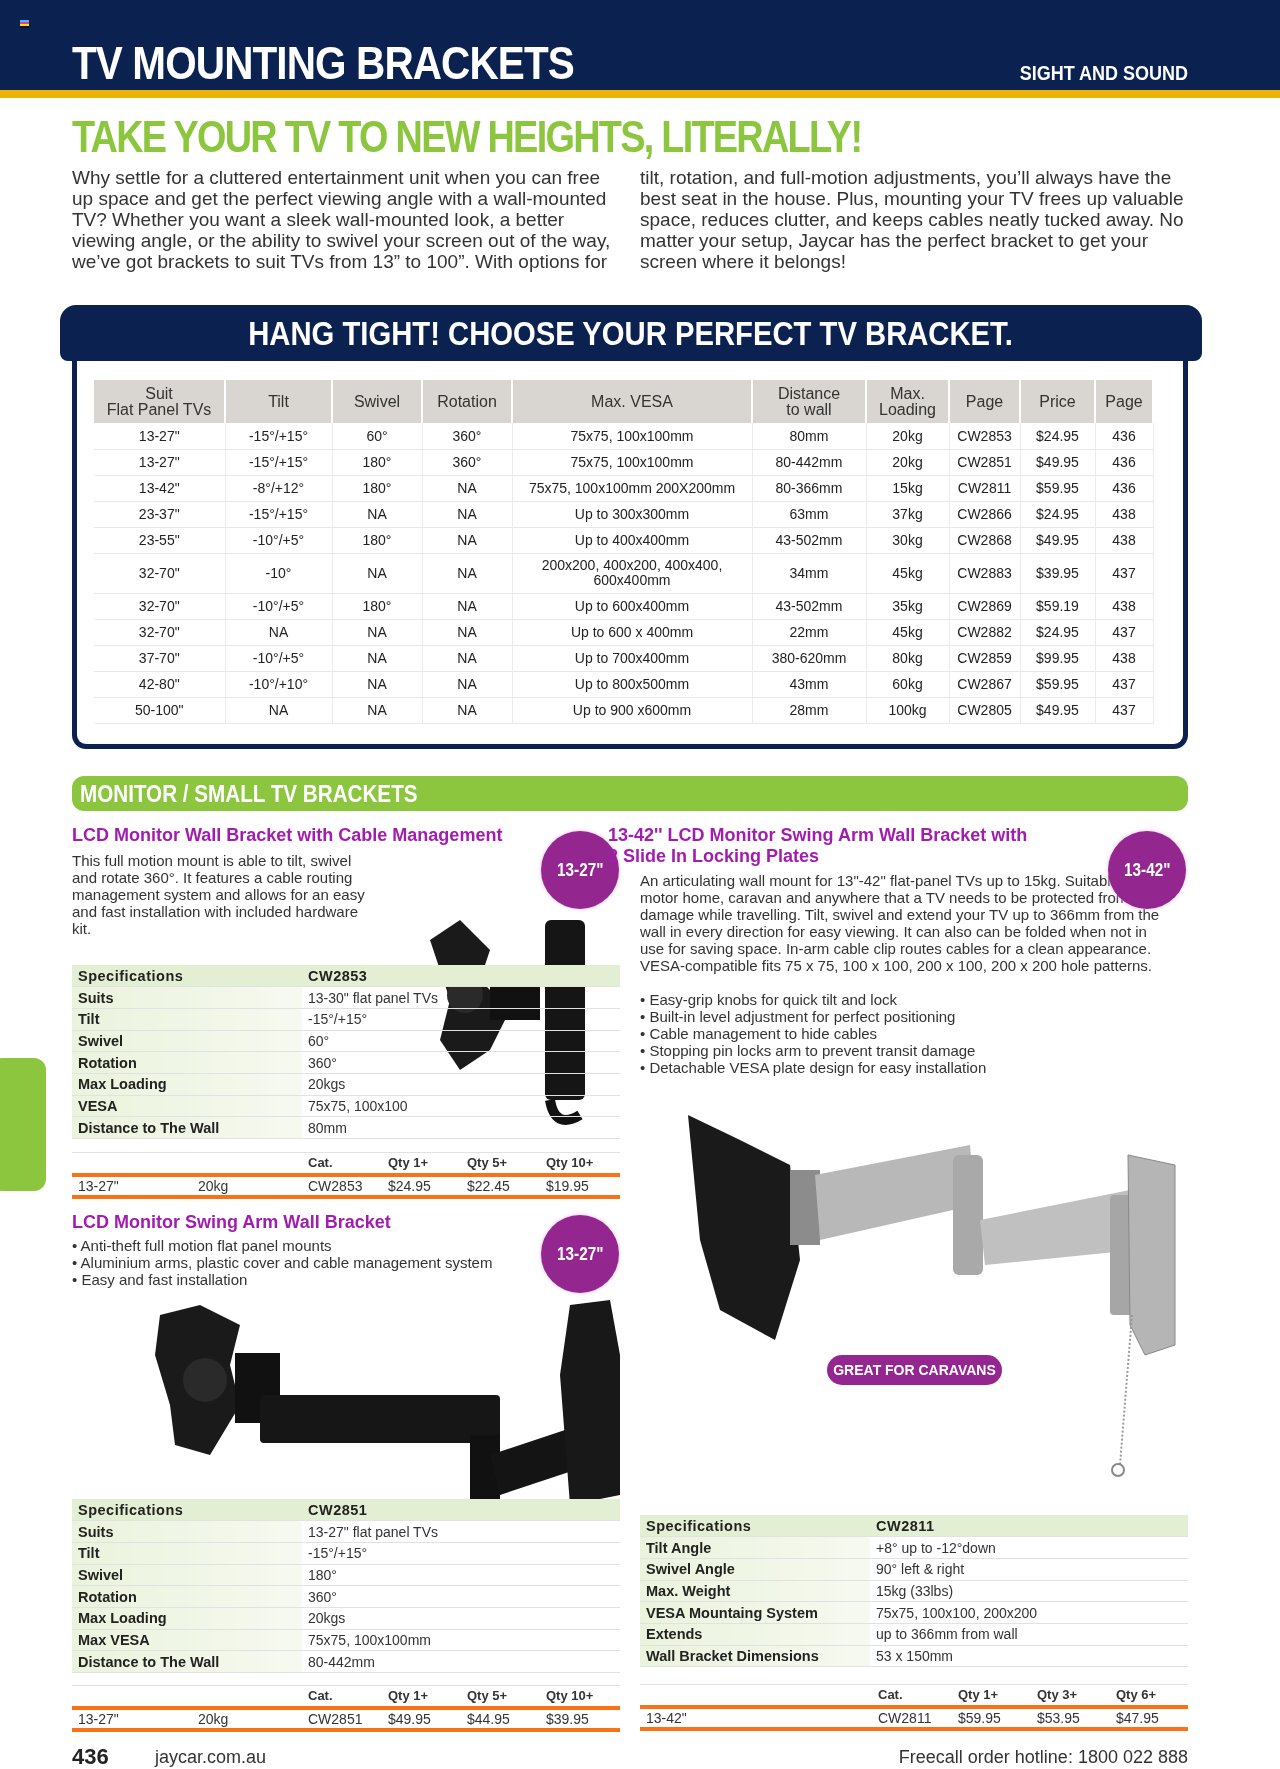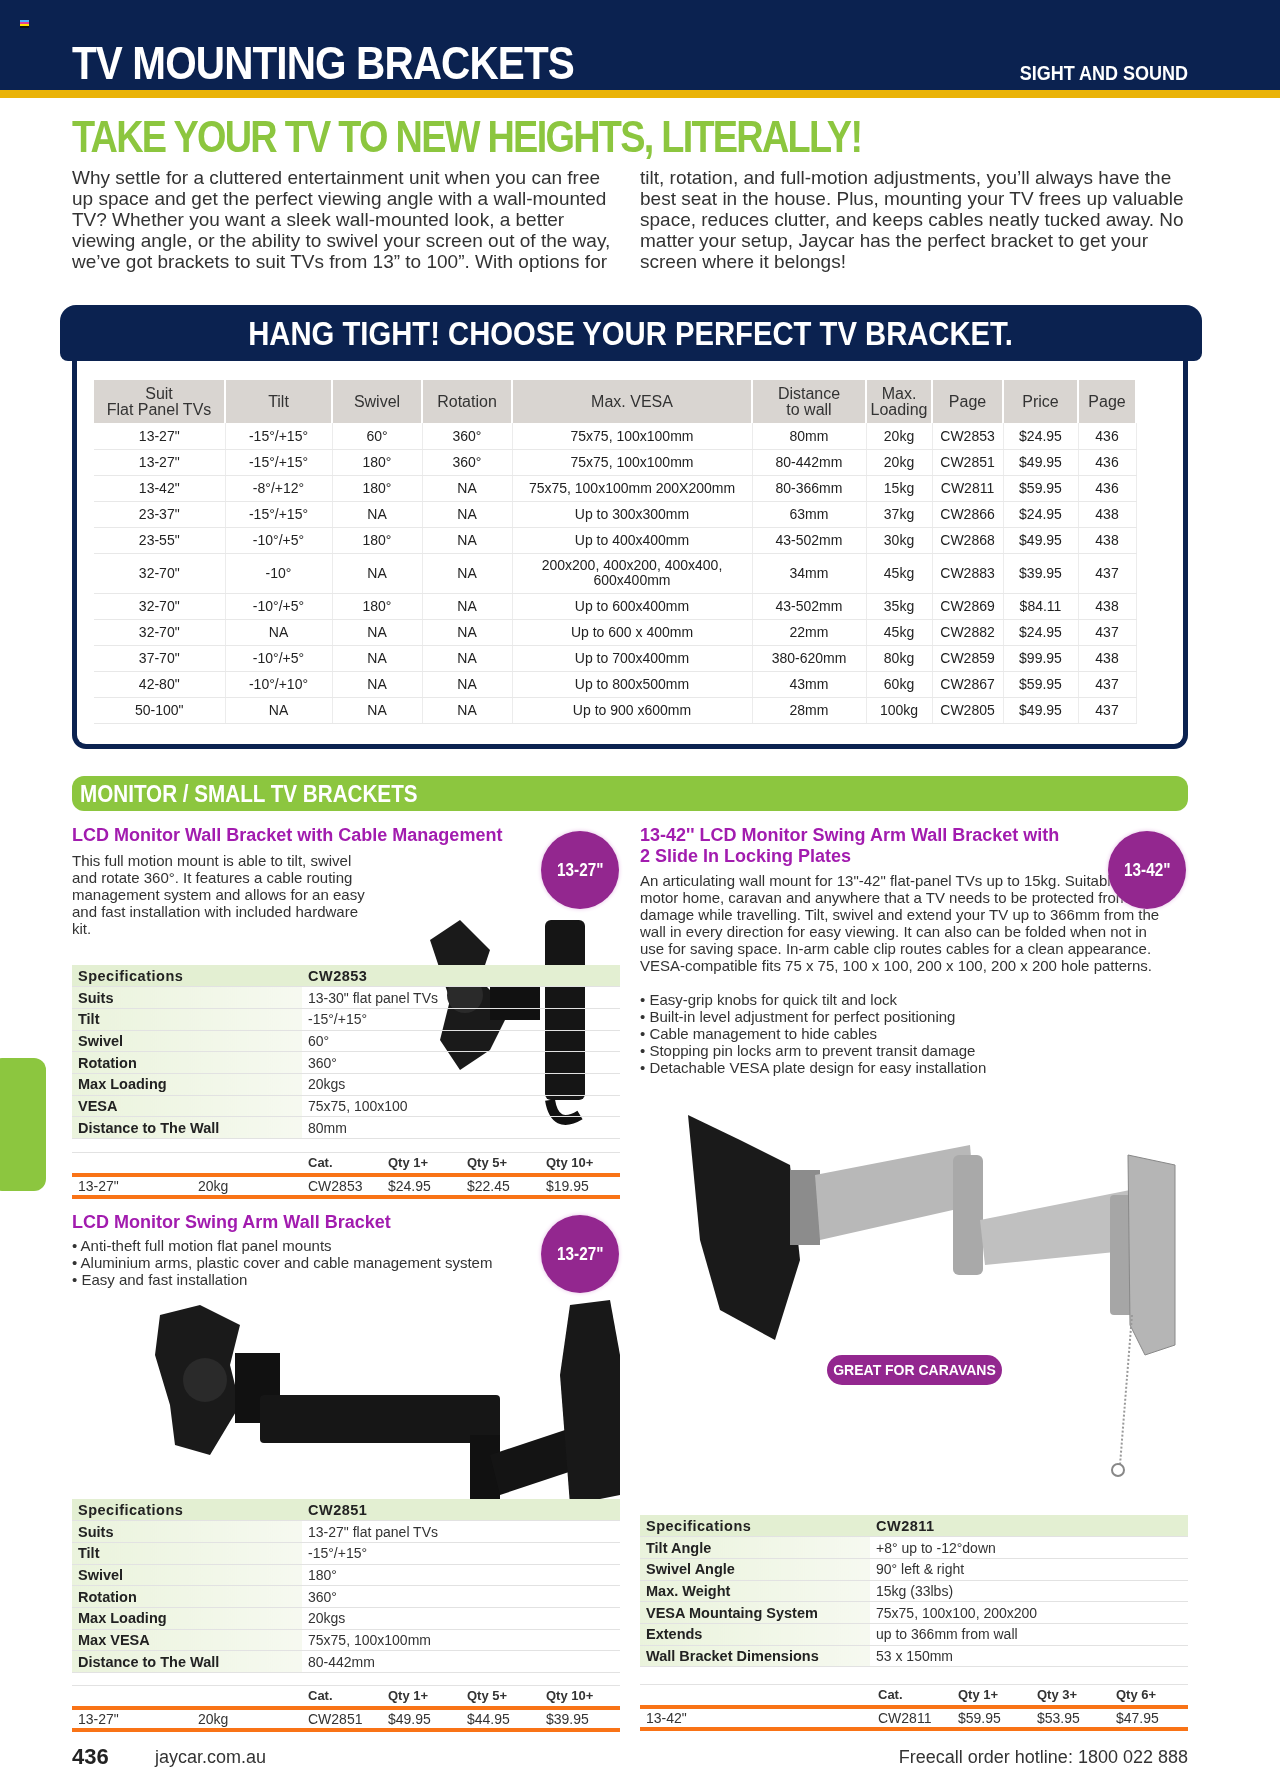--- a/index.html
+++ b/index.html
@@ -78,21 +78,21 @@
     <thead>
       <tr>
         <th style="width:131px;white-space:pre-line">Suit
 Flat Panel TVs</th>
         <th style="width:107px">Tilt</th>
         <th style="width:90px">Swivel</th>
         <th style="width:90px">Rotation</th>
         <th style="width:240px">Max. VESA</th>
         <th style="width:114px;white-space:pre-line">Distance
 to wall</th>
-        <th style="width:66px;white-space:pre-line">Max.
+        <th style="width:83px;white-space:pre-line">Max.
 Loading</th>
         <th style="width:71px">Page</th>
         <th style="width:75px">Price</th>
         <th style="width:58px">Page</th>
       </tr>
     </thead>
     <tbody>
         <tr>
           <td>13-27"</td>
           <td>-15°/+15°</td>
@@ -167,21 +167,21 @@
         </tr>
         <tr>
           <td>32-70"</td>
           <td>-10°/+5°</td>
           <td>180°</td>
           <td>NA</td>
           <td>Up to 600x400mm</td>
           <td>43-502mm</td>
           <td>35kg</td>
           <td>CW2869</td>
-          <td>$84.11</td>
+          <td>$59.19</td>
           <td>438</td>
         </tr>
         <tr>
           <td>32-70"</td>
           <td>NA</td>
           <td>NA</td>
           <td>NA</td>
           <td>Up to 600 x 400mm</td>
           <td>22mm</td>
           <td>45kg</td>
@@ -371,21 +371,21 @@
     <td>13-27"</td>
     <td>20kg</td>
     <td>CW2851</td>
     <td>$49.95</td>
     <td>$44.95</td>
     <td>$39.95</td>
   </tr>
 </tbody>
   </table>
 
-<div class="prod-title" style="left:640px;top:825px;width:420px;">13-42'' LCD Monitor Swing Arm Wall Bracket with 2 Slide In Locking Plates</div>
+<div class="prod-title" style="left:608px;top:825px;width:420px;">13-42'' LCD Monitor Swing Arm Wall Bracket with 2 Slide In Locking Plates</div>
 <p class="prod-desc" style="left:640px;top:872px;width:535px;">An articulating wall mount for 13"-42" flat-panel TVs up to 15kg. Suitable for RV, motor home, caravan and anywhere that a TV needs to be protected from damage while travelling. Tilt, swivel and extend your TV up to 366mm from the wall in every direction for easy viewing. It can also can be folded when not in use for saving space. In-arm cable clip routes cables for a clean appearance. VESA-compatible fits 75 x 75, 100 x 100, 200 x 100, 200 x 200 hole patterns.</p>
 <ul class="bullets" style="left:640px;top:991px;">
     <li>Easy-grip knobs for quick tilt and lock</li>
     <li>Built-in level adjustment for perfect positioning</li>
     <li>Cable management to hide cables</li>
     <li>Stopping pin locks arm to prevent transit damage</li>
     <li>Detachable VESA plate design for easy installation</li>
   </ul>
 <div class="badge" style="left:1108px;top:831px;"><span>13-42"</span></div>
 <svg class="img" style="left:680px;top:1110px" width="520" height="370">

